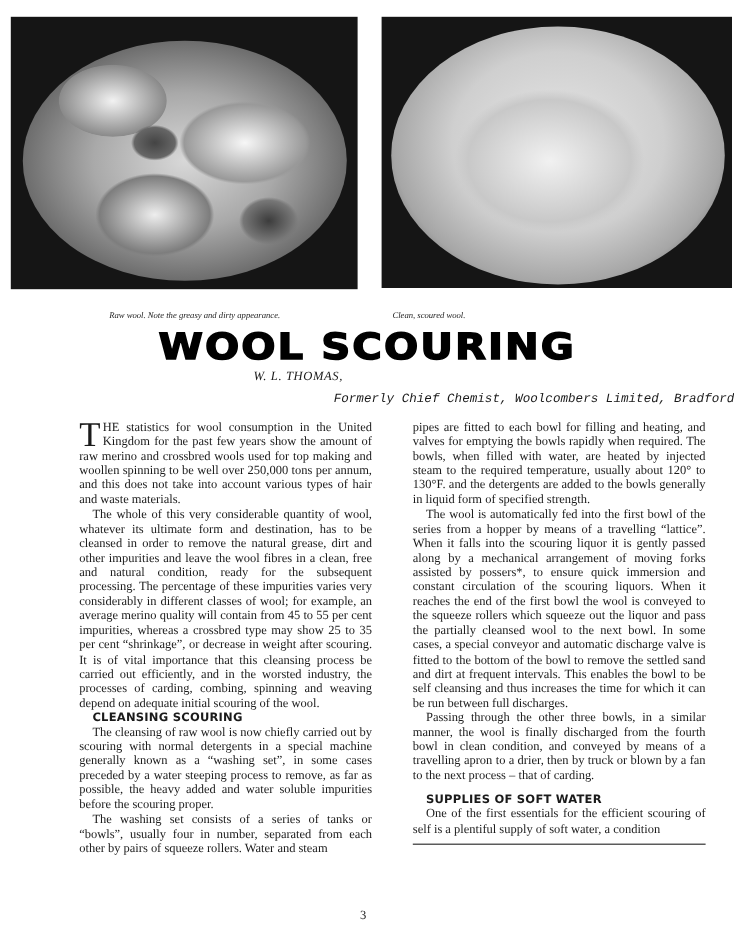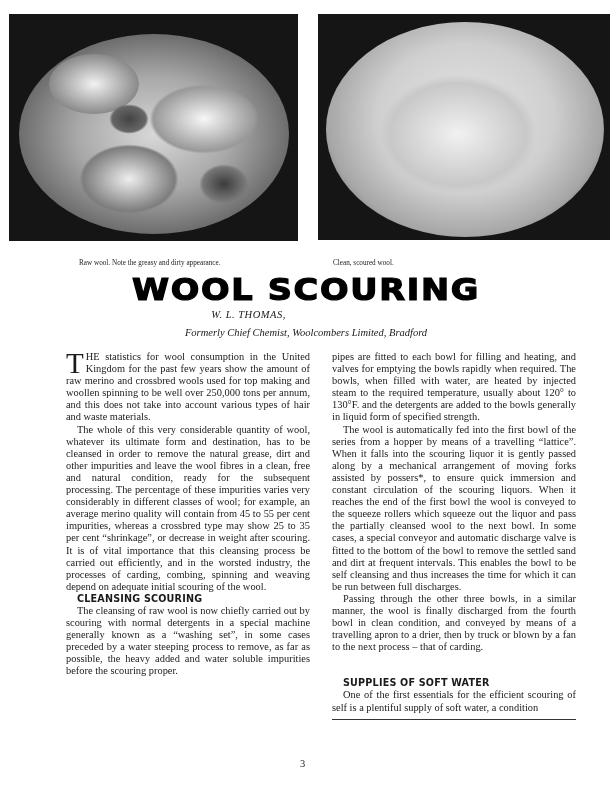--- a/index.html
+++ b/index.html
@@ -1,29 +1,29 @@
 <!DOCTYPE html>
 <html><head>
 <meta charset="utf-8">
 <style>
   html, body { margin:0; padding:0; background:#ffffff; }
   body { width:612px; height:792px; position:relative; overflow:hidden; font-family:"Liberation Serif", "DejaVu Serif", serif; color:#1a1a1a; }
   .photo { position:absolute; background:#151515; overflow:hidden; }
   #photo-left { left:9px; top:14px; width:289px; height:227px; }
   #photo-right { left:318px; top:14px; width:292px; height:226px; }
   .photo .blob { position:absolute; border-radius:50%; }
-  .caption { position:absolute; font-size:7.2px; color:#222; }
+  .caption { position:absolute; font-style:italic; font-size:7.2px; color:#222;margin-left:12px; }
   #cap-left { left:79px; top:259px; }
-  #cap-right { left:333px; top:259px; }
+  #cap-right { left:315px; top:259px; }
   #title { position:absolute; left:0; width:612px; top:272px; text-align:center; font-family:"DejaVu Sans", "Liberation Sans", sans-serif; font-weight:900; font-size:30px; letter-spacing:1.5px; color:#000; transform:scaleX(1.12); transform-origin:center; -webkit-text-stroke:1.2px #000; }
   #author { position:absolute; left:0; width:497px; top:309px; text-align:center; font-style:italic; font-size:10.5px; letter-spacing:0.5px; }
-  #affiliation { position:absolute; left:0; width:612px; top:327px; text-align:center; font-style:italic; font-size:10.5px; }
+  #affiliation { position:absolute; left:0; width:612px; top:327px; text-align:right; font-style:italic; font-size:10.5px;font-family:Liberation Mono, monospace; }
   .col { position:absolute; top:351px; width:244px; font-size:10.4px; line-height:12.1px; text-align:justify; }
   #col-left { left:66px; }
-  #col-right { left:332px; }
+  #col-right { left:344px; }
   .col p { margin:0; text-indent:11px; }
   .col p.first { text-indent:0; }
   .dropcap { float:left; font-size:29px; line-height:22px; margin:1px 2px 0 0; font-weight:normal; }
   .heading { font-family:"DejaVu Sans", "Liberation Sans", sans-serif; font-weight:bold; font-size:9.6px; margin:14px 0 1px 0; text-indent:0; letter-spacing:0.2px; }
   .footnote-rule { border-top:1px solid #333; margin-top:5px; }
   .footnote { font-size:7.2px; margin-top:5px; padding-left:9px; text-indent:0; }
   #page-number { position:absolute; left:300px; top:758px; font-size:10.5px; }
 </style>
 </head>
 <body>
@@ -46,24 +46,25 @@
 
 <div id="title">WOOL SCOURING</div>
 <div id="author">W. L. THOMAS,</div>
 <div id="affiliation">Formerly Chief Chemist, Woolcombers Limited, Bradford</div>
 
 <div id="col-left" class="col">
   <p class="first"><span class="dropcap">T</span><span>HE statistics for wool consumption in the United Kingdom for the past few years show the amount of raw merino and crossbred wools used for top making and woollen spinning to be well over 250,000 tons per annum, and this does not take into account various types of hair and waste materials.</span></p>
   <p>The whole of this very considerable quantity of wool, whatever its ultimate form and destination, has to be cleansed in order to remove the natural grease, dirt and other impurities and leave the wool fibres in a clean, free and natural condition, ready for the subsequent processing. The percentage of these impurities varies very considerably in different classes of wool; for example, an average merino quality will contain from 45 to 55 per cent impurities, whereas a crossbred type may show 25 to 35 per cent “shrinkage”, or decrease in weight after scouring. It is of vital importance that this cleansing process be carried out efficiently, and in the worsted industry, the processes of carding, combing, spinning and weaving depend on adequate initial scouring of the wool.</p>
   <p class="heading">CLEANSING SCOURING</p>
   <p>The cleansing of raw wool is now chiefly carried out by scouring with normal detergents in a special machine generally known as a “washing set”, in some cases preceded by a water steeping process to remove, as far as possible, the heavy added and water soluble impurities before the scouring proper.</p>
+  <p>The washing set consists of a series of tanks or “bowls”, usually four in number, separated from each other by pairs of squeeze rollers. Water and steam</p>
 </div>
 
 <div id="col-right" class="col">
   <p class="first">pipes are fitted to each bowl for filling and heating, and valves for emptying the bowls rapidly when required. The bowls, when filled with water, are heated by injected steam to the required temperature, usually about 120° to 130°F. and the detergents are added to the bowls generally in liquid form of specified strength.</p>
   <p>The wool is automatically fed into the first bowl of the series from a hopper by means of a travelling “lattice”. When it falls into the scouring liquor it is gently passed along by a mechanical arrangement of moving forks assisted by possers*, to ensure quick immersion and constant circulation of the scouring liquors. When it reaches the end of the first bowl the wool is conveyed to the squeeze rollers which squeeze out the liquor and pass the partially cleansed wool to the next bowl. In some cases, a special conveyor and automatic discharge valve is fitted to the bottom of the bowl to remove the settled sand and dirt at frequent intervals. This enables the bowl to be self cleansing and thus increases the time for which it can be run between full discharges.</p>
   <p>Passing through the other three bowls, in a similar manner, the wool is finally discharged from the fourth bowl in clean condition, and conveyed by means of a travelling apron to a drier, then by truck or blown by a fan to the next process – that of carding.</p>
-  <p class="heading" style="margin-top:24px;">SUPPLIES OF SOFT WATER</p>
+  <p class="heading" style="margin-top:8px;">SUPPLIES OF SOFT WATER</p>
   <p>One of the first essentials for the efficient scouring of self is a plentiful supply of soft water, a condition</p>
   <div class="footnote-rule"></div>
 </div>
 
 <div id="page-number">3</div>
 
 </body></html>

